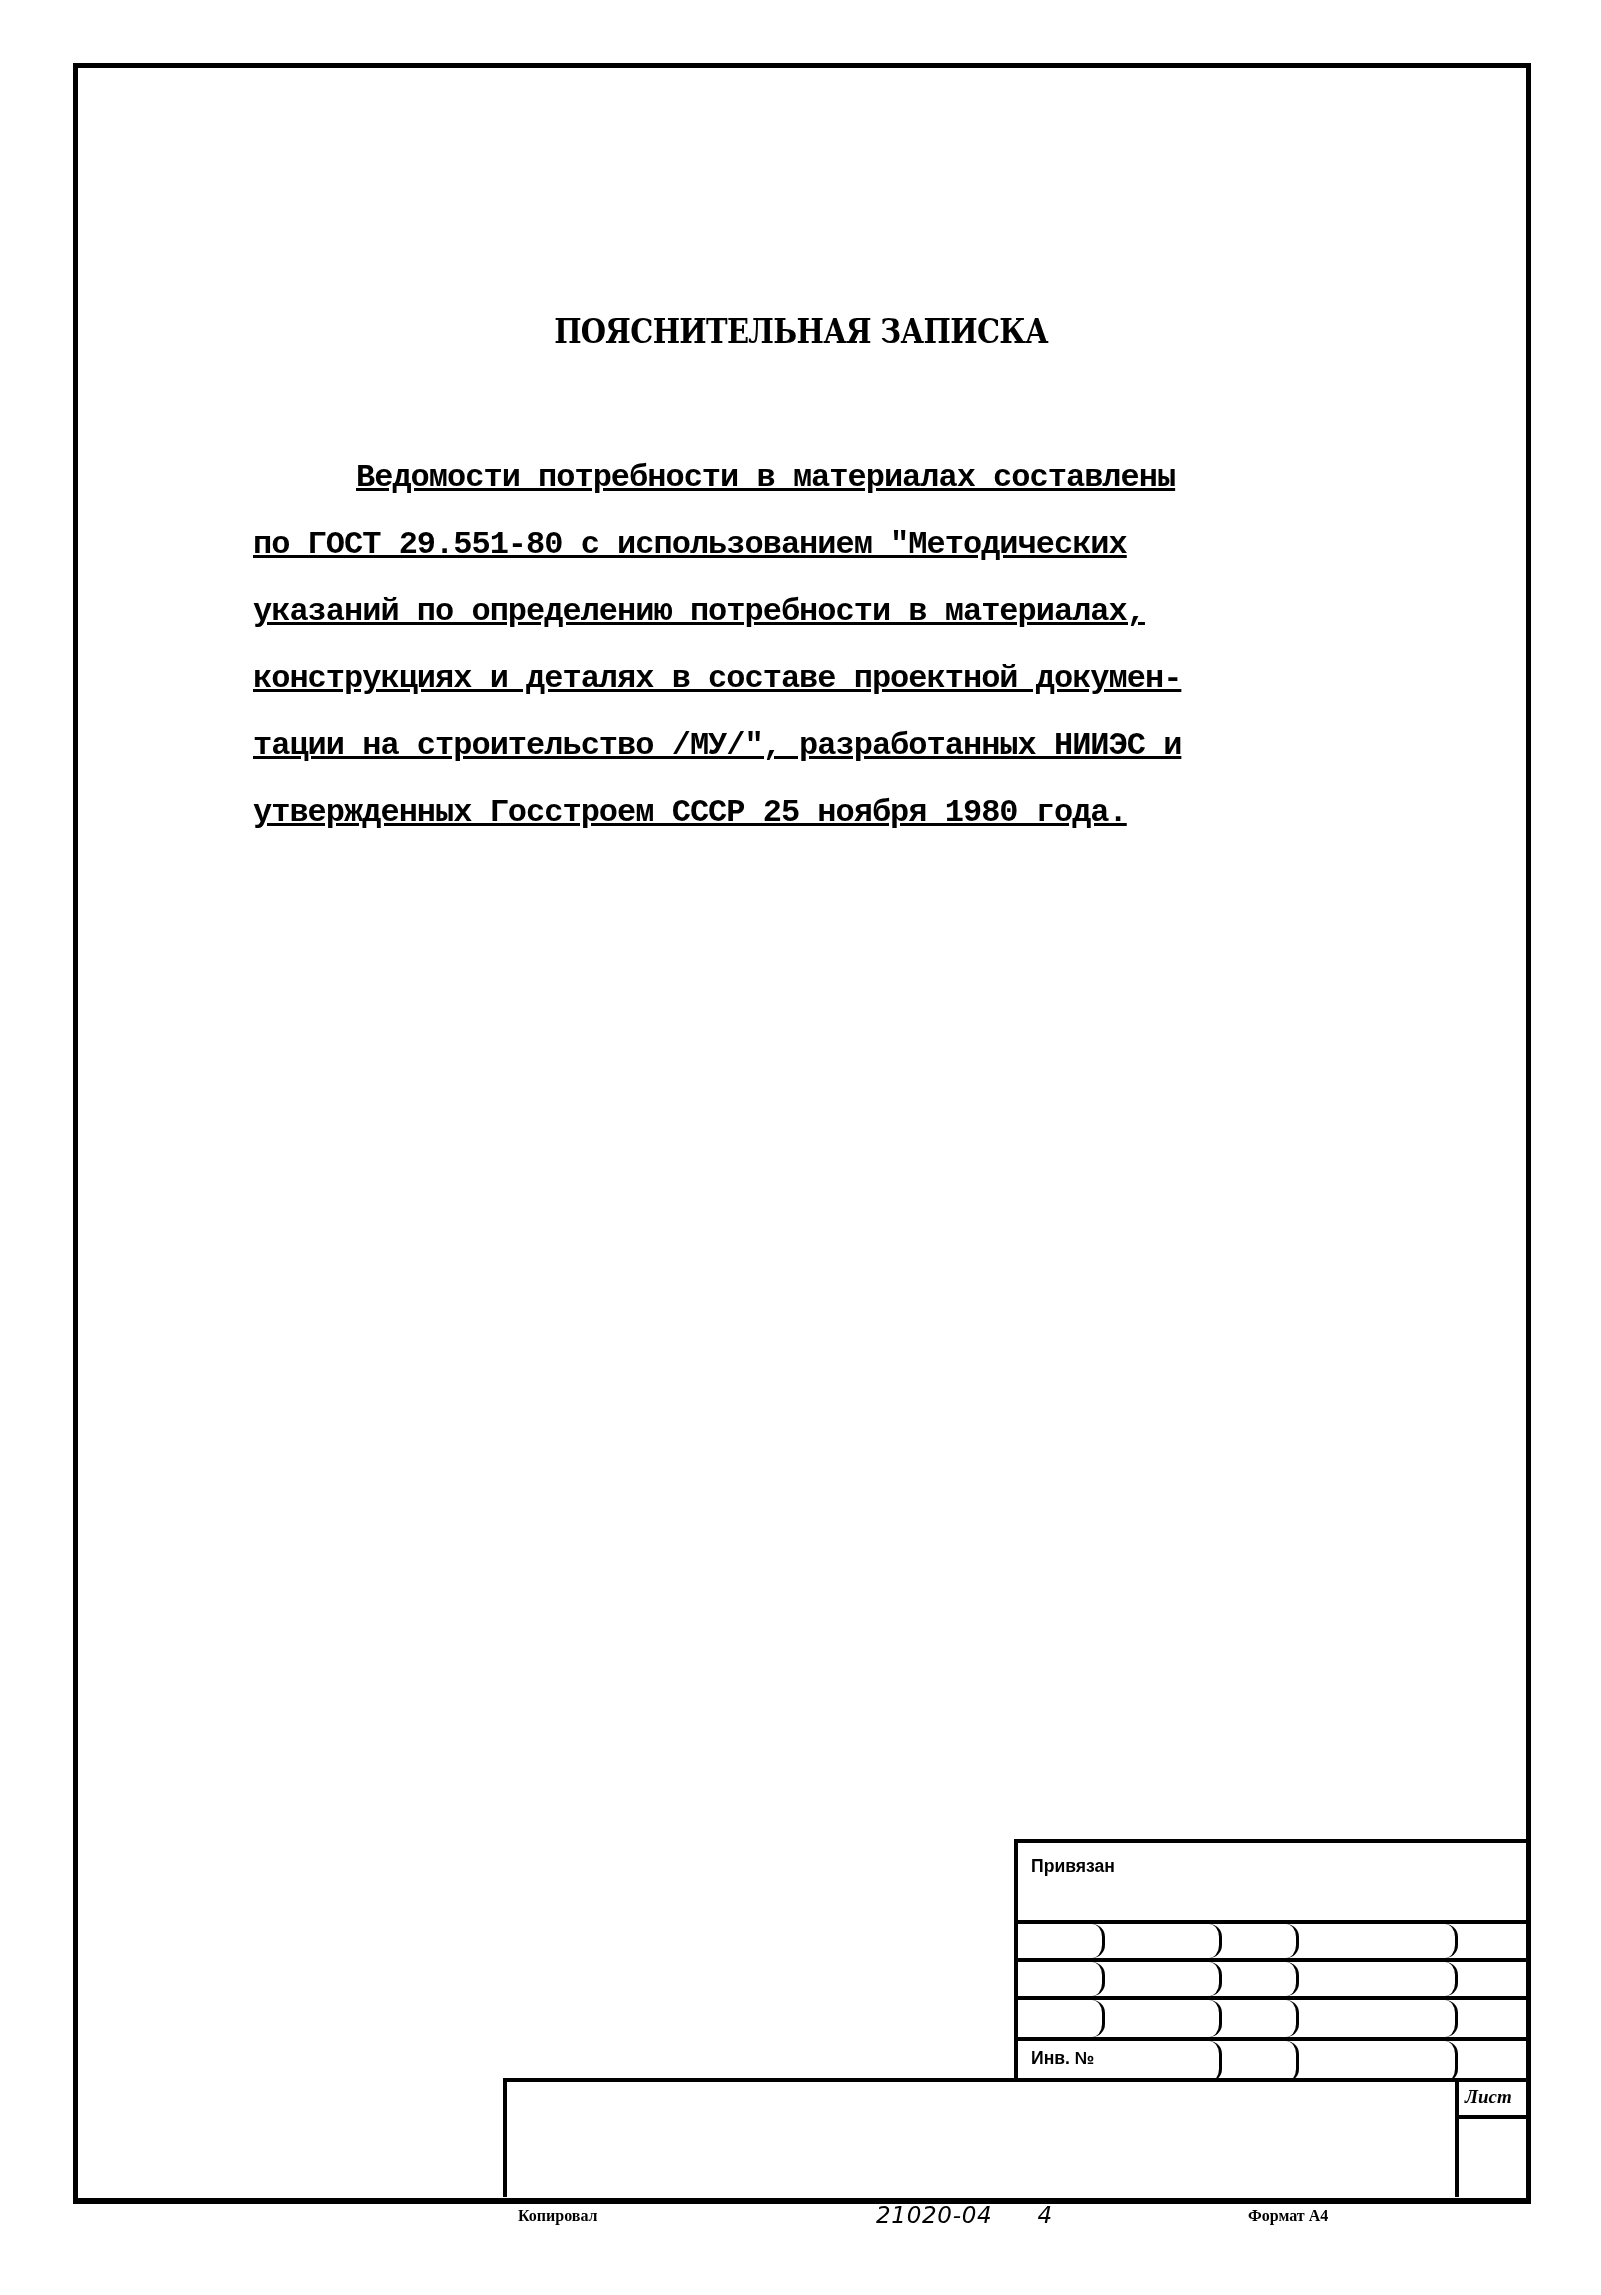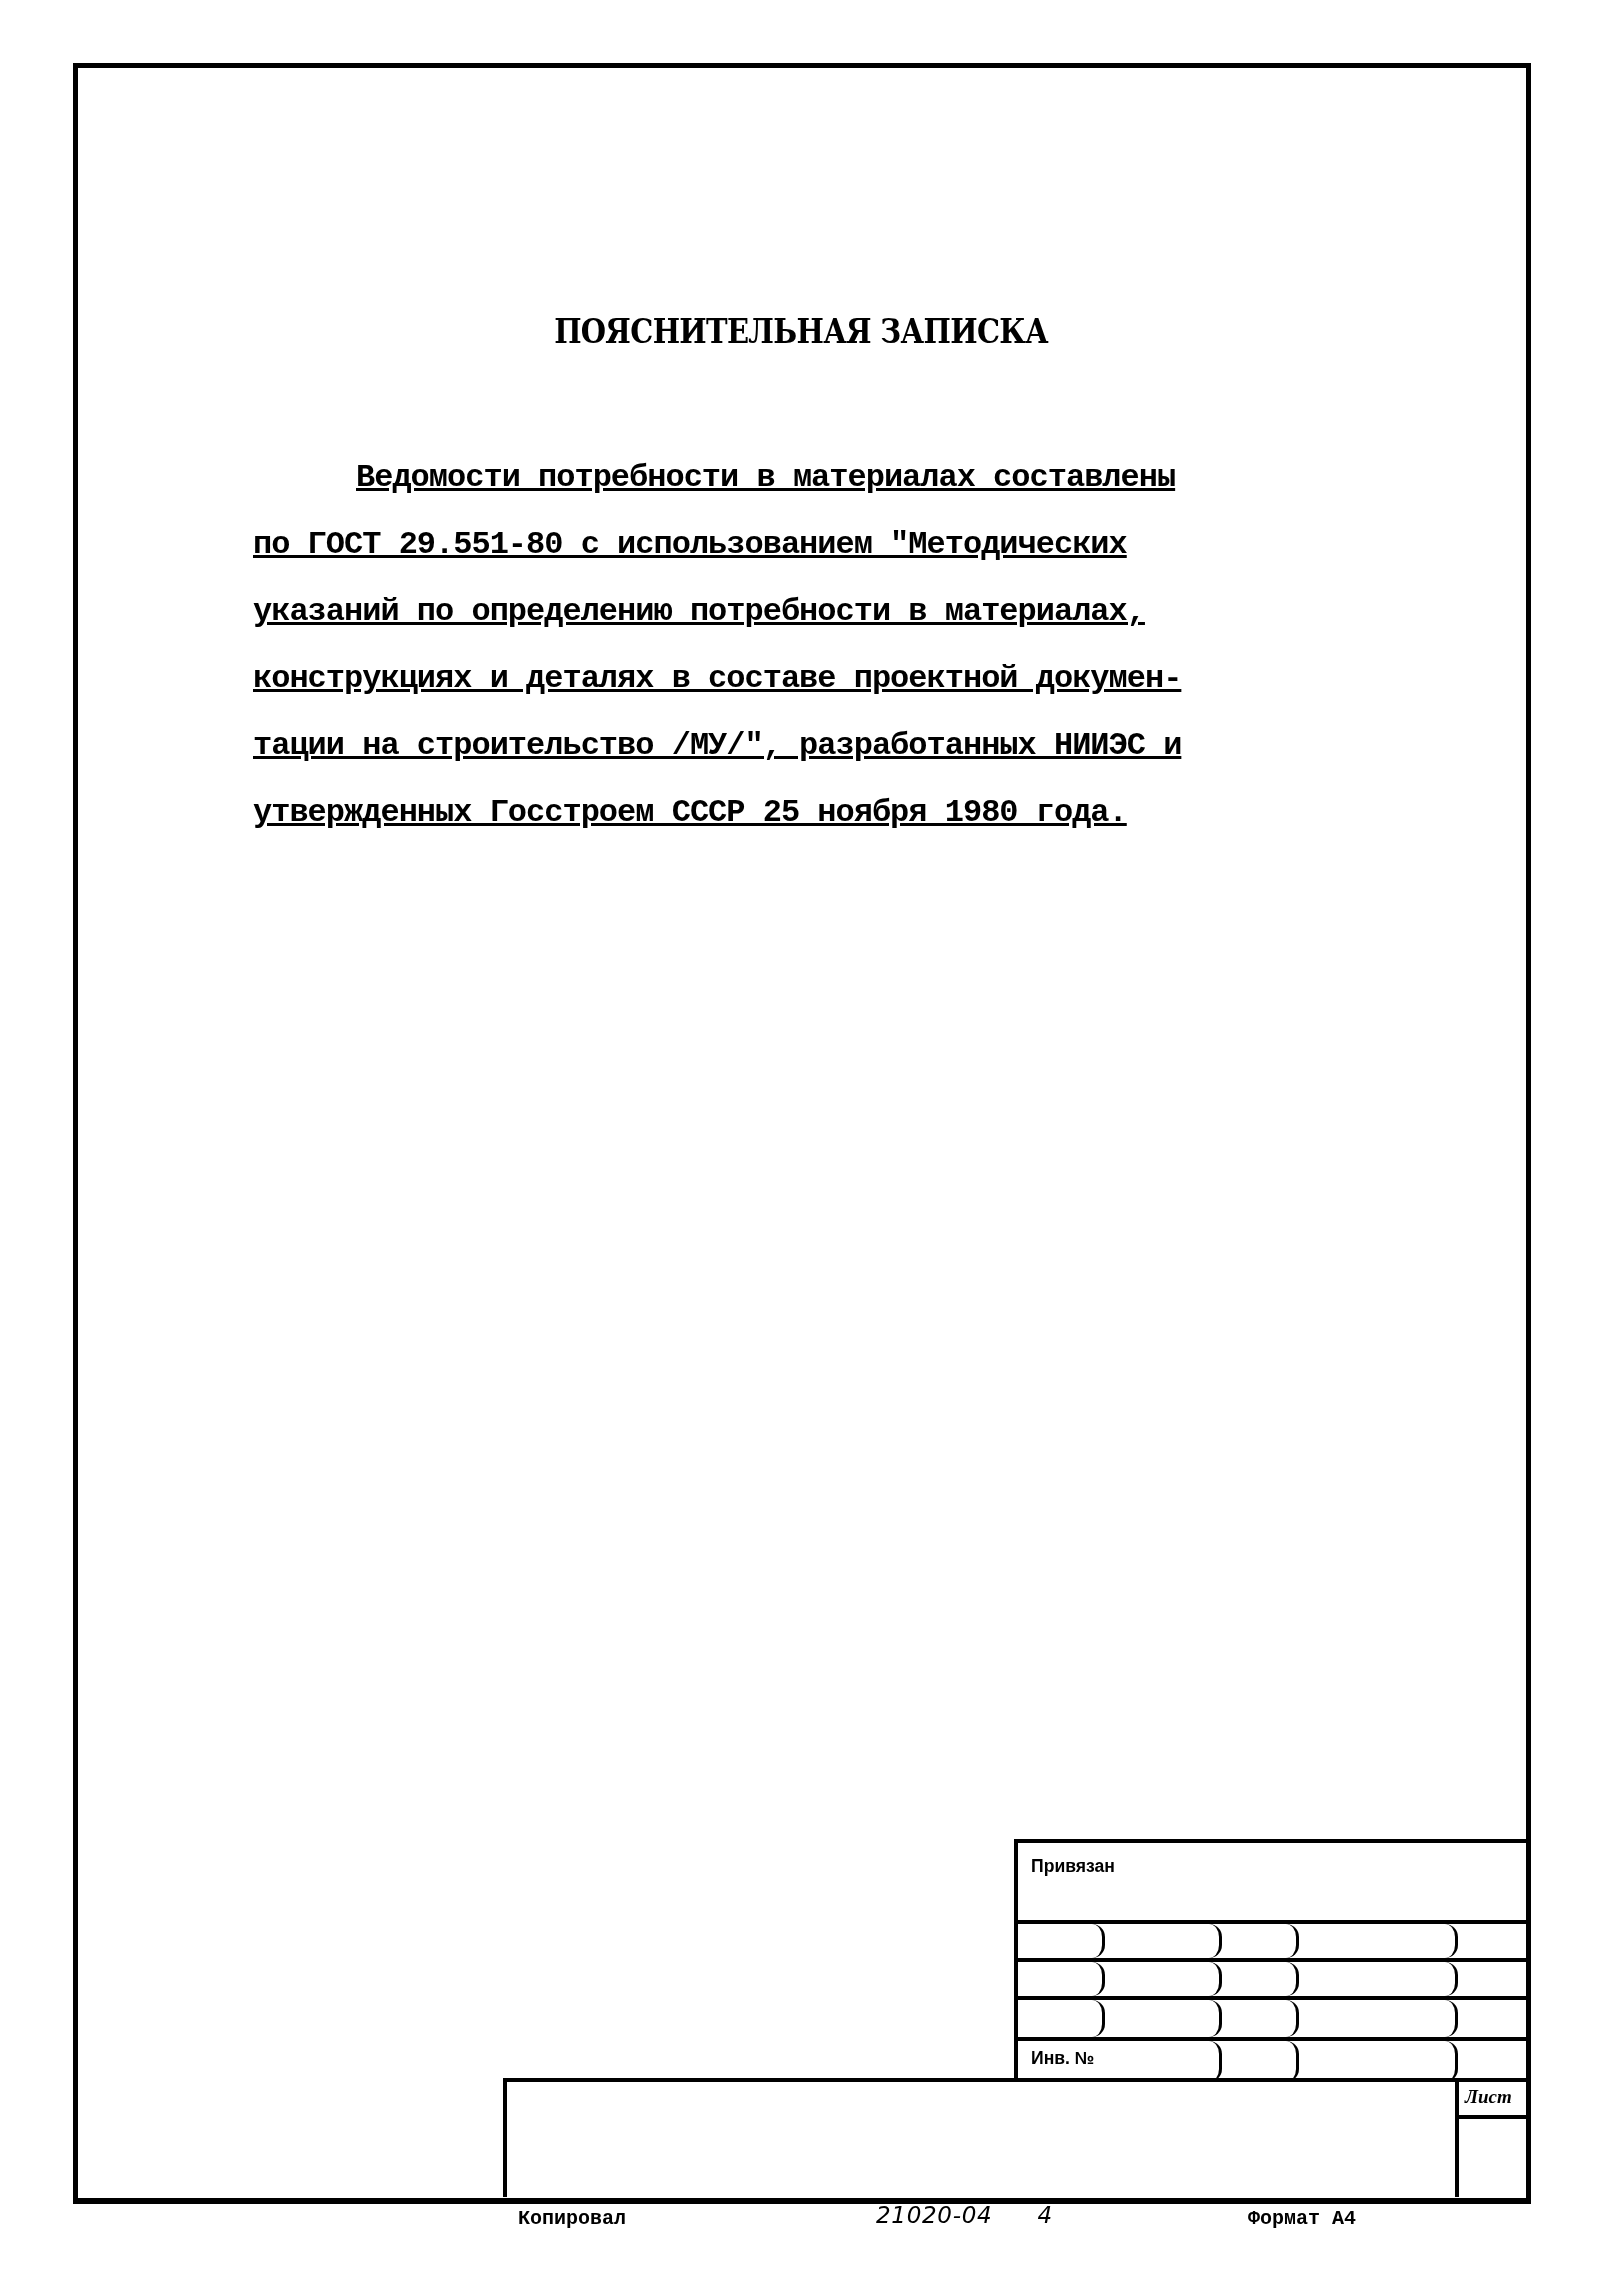--- a/index.html
+++ b/index.html
@@ -154,23 +154,23 @@
       font-family: "Liberation Serif", "DejaVu Serif", serif;
       font-style: italic;
       font-weight: bold;
       font-size: 19px;
     }
 
     
     .footer {
       position: absolute;
       top: 2207px;
-      font-family: Liberation Mono, monospace;
-      font-weight: bold;
-      font-size: 20px;
+      font-family: Liberation Serif, serif;
+      font-weight: bold;
+      font-size: 16px;
     }
     .footer-copied {
       left: 518px;
     }
     .footer-docnum {
       left: 876px;
       top: 2202px;
       font-family: "DejaVu Sans", "Liberation Sans", sans-serif;
       font-weight: normal;
       font-style: italic;

